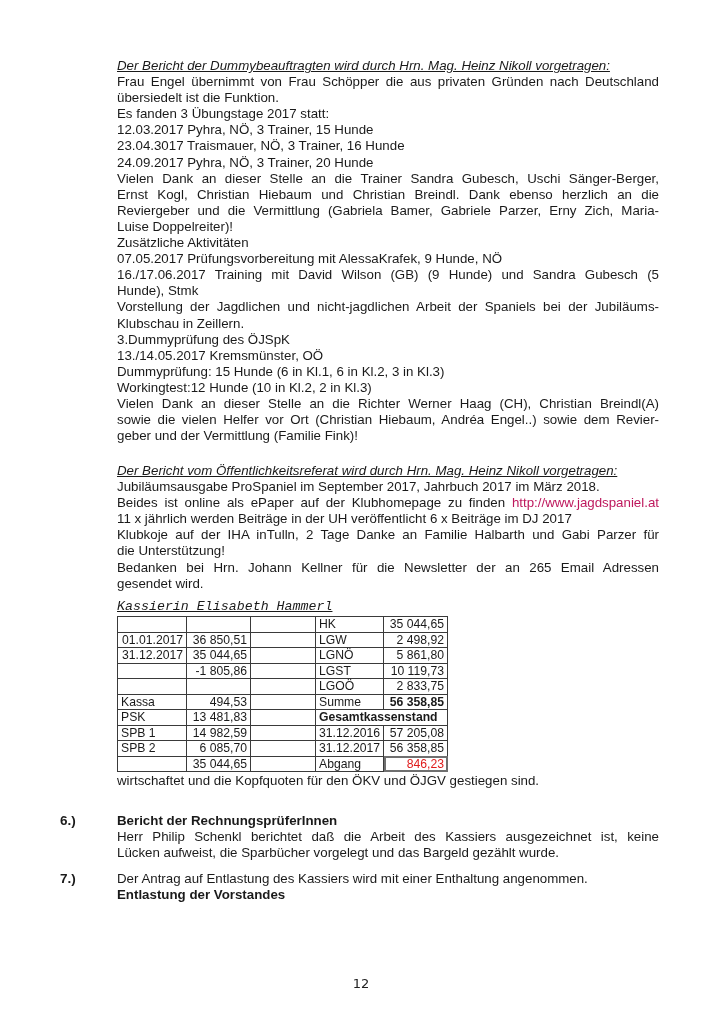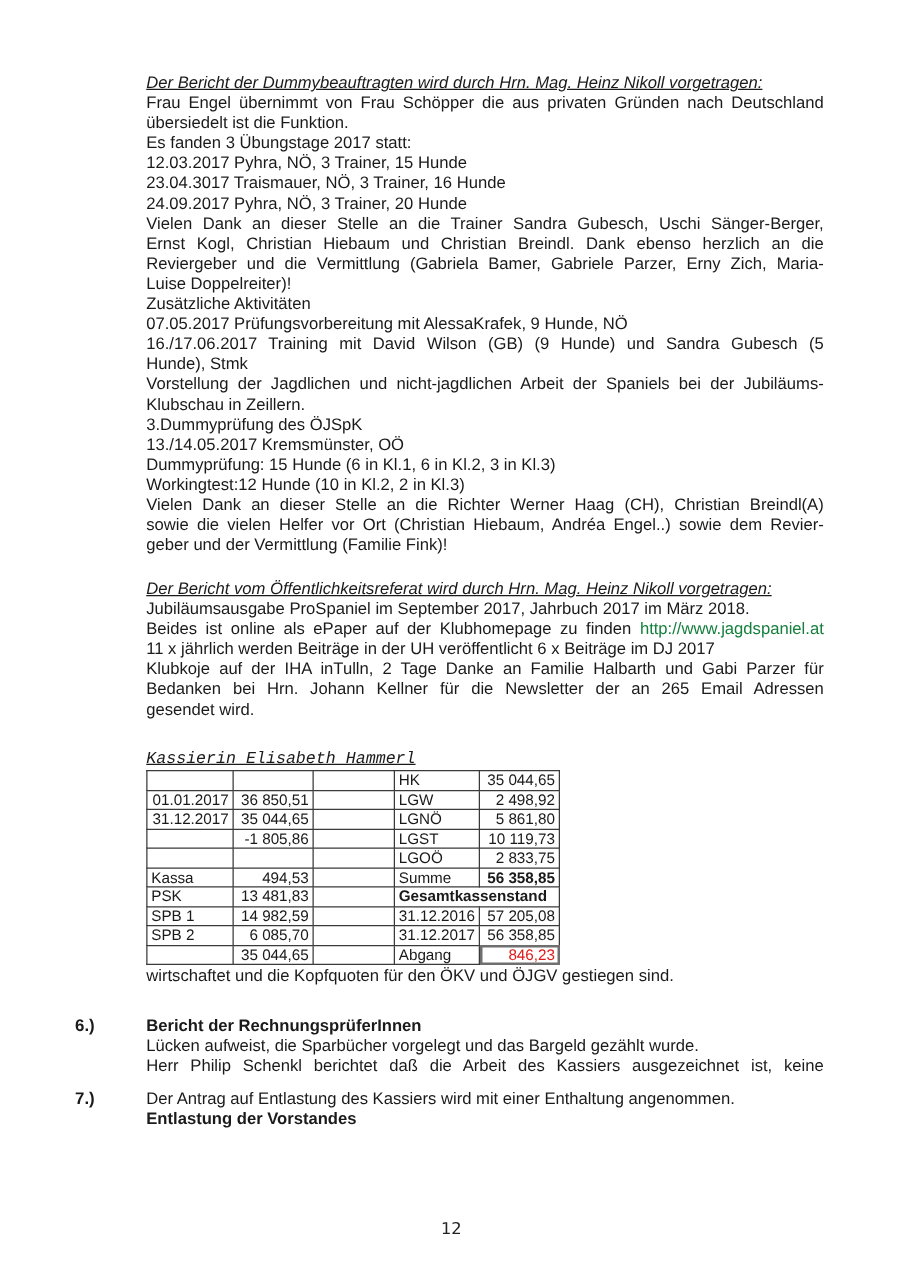--- a/index.html
+++ b/index.html
@@ -5,21 +5,21 @@
   html, body { margin: 0; padding: 0; background: #ffffff; }
   body {
     width: 722px; height: 1024px; position: relative; overflow: hidden;
     font-family: "Liberation Sans", sans-serif; color: #1a1a1a;
   }
   .page { position: absolute; left: 0; top: 0; width: 676px; height: 1024px; }
   .block { position: absolute; left: 117px; width: 542px; font-size: 13.3px; line-height: 16.1px; }
   .line { display: block; white-space: nowrap; }
   .just { text-align: justify; text-align-last: justify; white-space: normal; }
   .heading-u { font-style: italic; text-decoration: underline; }
-  .link { color: #15803d; }
+  .link { color: #be185d; }
   
   .fin-table {
     position: absolute; left: 117px; top: 616px;
     border-collapse: collapse; font-size: 12.2px; line-height: 14px;
   }
   .fin-table td {
     border: 1px solid #3a3a3a; height: 14.5px; padding: 0 3px; white-space: nowrap;
   }
   .fin-table td.r { text-align: right; }
   .fin-table td.b { font-weight: bold; }
@@ -65,20 +65,21 @@
         <span class="line">geber und der Vermittlung (Familie Fink)!</span>
       </div>
   </div>
 
   <div class="block" style="top:451px;margin-top:12px;">
     <span class="line heading-u">Der Bericht vom Öffentlichkeitsreferat wird durch Hrn. Mag. Heinz Nikoll vorgetragen:</span>
     <span class="line">Jubiläumsausgabe ProSpaniel im September 2017, Jahrbuch 2017 im März 2018.</span>
     <span class="line just"><span>Beides ist online als ePaper auf der Klubhomepage zu finden </span><span class="link">http://www.jagdspaniel.at</span></span>
     <span class="line">11 x jährlich werden Beiträge in der UH veröffentlicht 6 x Beiträge im DJ 2017</span>
     <span class="line just">Klubkoje auf der IHA inTulln, 2 Tage Danke an Familie Halbarth und Gabi Parzer für</span>
+    <span class="line">die Unterstützung!</span>
     <span class="line just">Bedanken bei Hrn. Johann Kellner für die Newsletter der an 265 Email Adressen</span>
     <span class="line">gesendet wird.</span>
   </div>
 
   <div class="block" style="top:599px;font-family:Liberation Mono, monospace;">
     <span class="line heading-u">Kassierin Elisabeth Hammerl</span>
   </div>
 
   <table class="fin-table">
     <colgroup>
@@ -161,22 +162,22 @@
       </tbody>
   </table>
 
   <div class="block" style="top:773px;">
     <span class="line">wirtschaftet und die Kopfquoten für den ÖKV und ÖJGV gestiegen sind.</span>
   </div>
 
   <span class="num-label" style="top:813px;">6.)</span>
   <div class="block" style="top:813px;">
     <span class="line sec-title">Bericht der RechnungsprüferInnen</span>
+    <span class="line just">Herr Philip Schenkl berichtet daß die Arbeit des Kassiers ausgezeichnet ist, keine</span>
     <span class="line">Lücken aufweist, die Sparbücher vorgelegt und das Bargeld gezählt wurde.</span>
-    <span class="line just">Herr Philip Schenkl berichtet daß die Arbeit des Kassiers ausgezeichnet ist, keine</span>
   </div>
 
   <span class="num-label" style="top:871px;">7.)</span>
   <div class="block" style="top:871px;">
     <span class="line">Der Antrag auf Entlastung des Kassiers wird mit einer Enthaltung angenommen.</span>
     <span class="line sec-title">Entlastung der Vorstandes</span>
   </div>
 
   <div class="page-num">12</div>
 </div>

